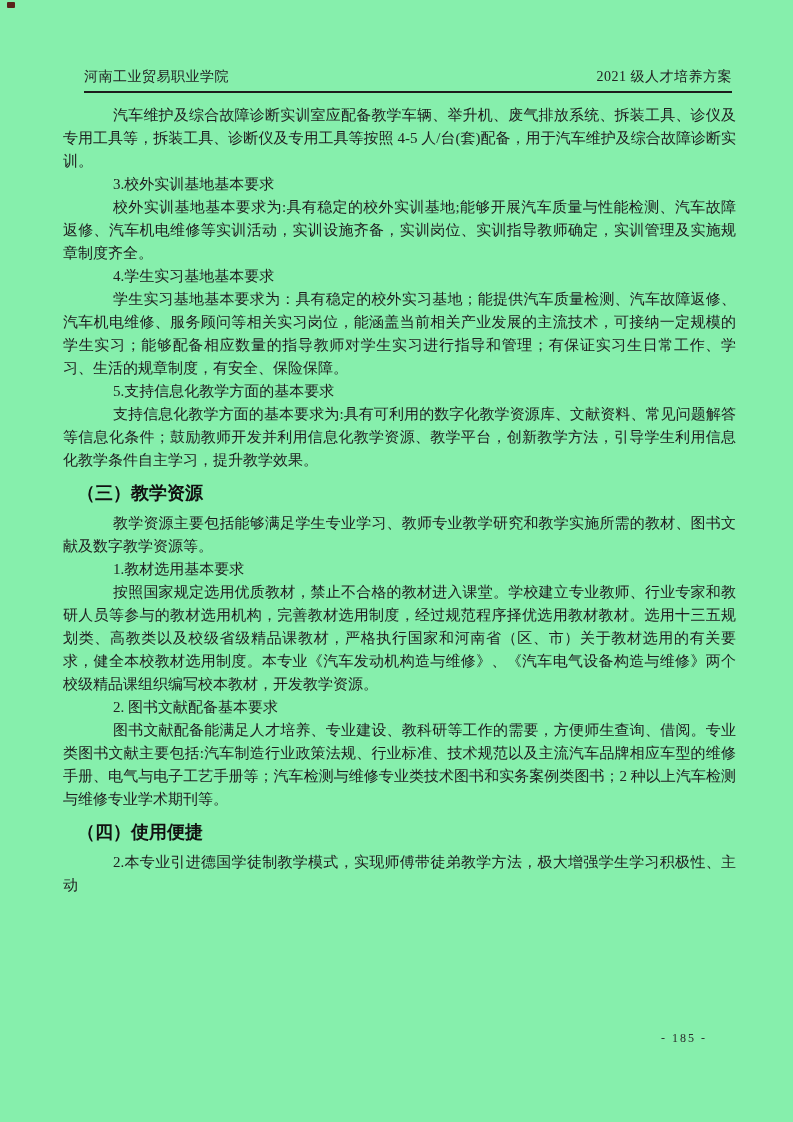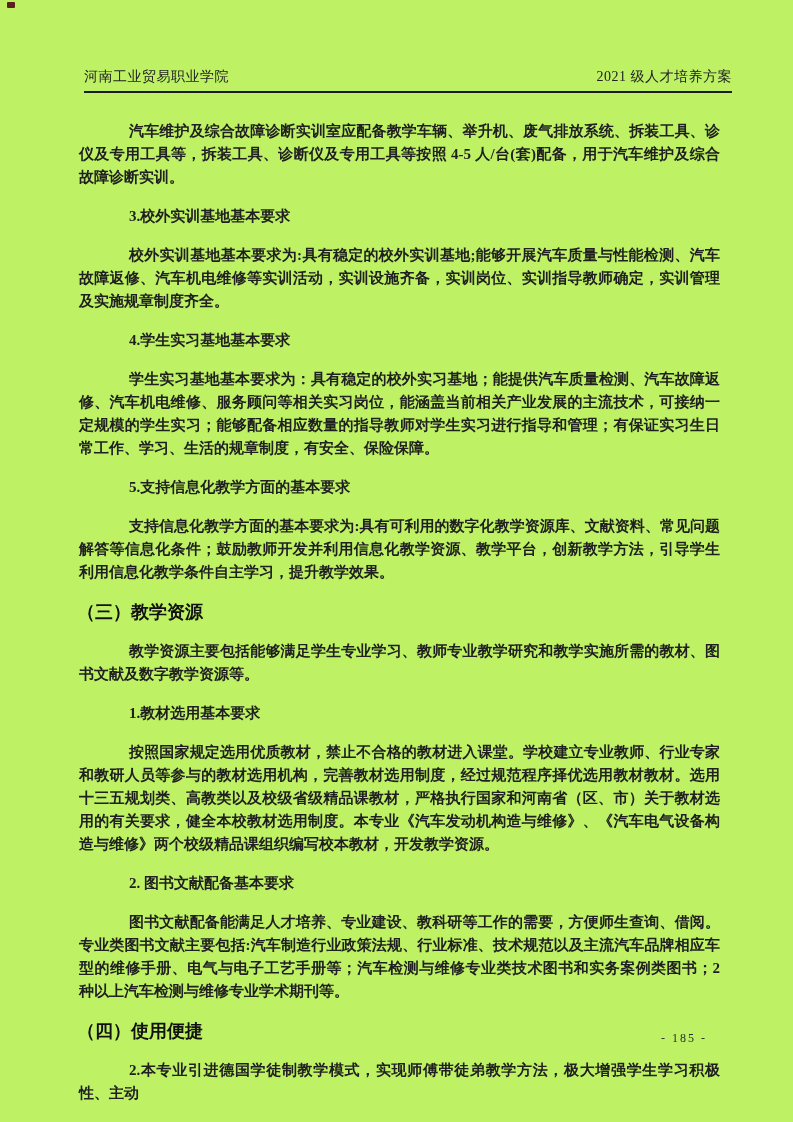--- a/index.html
+++ b/index.html
@@ -1,20 +1,20 @@
 <!DOCTYPE html>
 <html><head>
 <meta charset="utf-8">
 <style>
   html, body { margin: 0; padding: 0; background: #ffffff; }
   .page {
     position: relative;
     width: 793px;
     height: 1122px;
-    background: #bef264;
+    background: #86efac;
     font-family: "Liberation Serif", "DejaVu Serif", serif;
     color: #1d1d1d;
     overflow: hidden;
   }
   .scan-mark {
     position: absolute;
     left: 7px;
     top: 2px;
     width: 8px;
     height: 6px;
@@ -41,22 +41,21 @@
     right: 57px;
     top: 104px;
     font-size: 15px;
     line-height: 23px;
     text-align: justify;
     text-justify: inter-ideograph;
     color: #202020;
   }
   .para, .sub {
     text-indent: 50px;
-    margin: 16px;
-    font-weight: bold;
+    margin: 0;
   }
   .section {
     font-weight: bold;
     font-size: 18px;
     line-height: 24px;
     text-indent: 14px;
     text-align: left;
     margin: 9px 0 7px 0;
     color: #111;
   }

